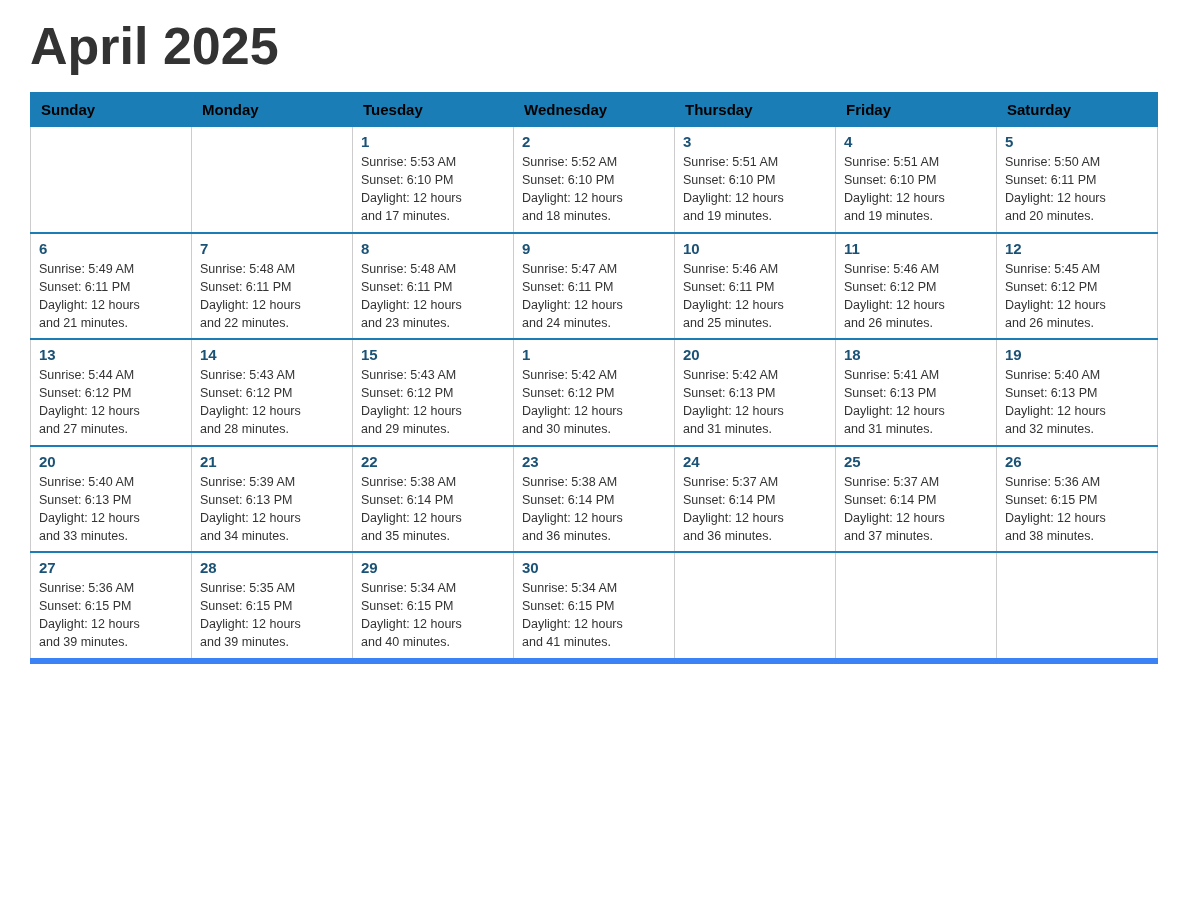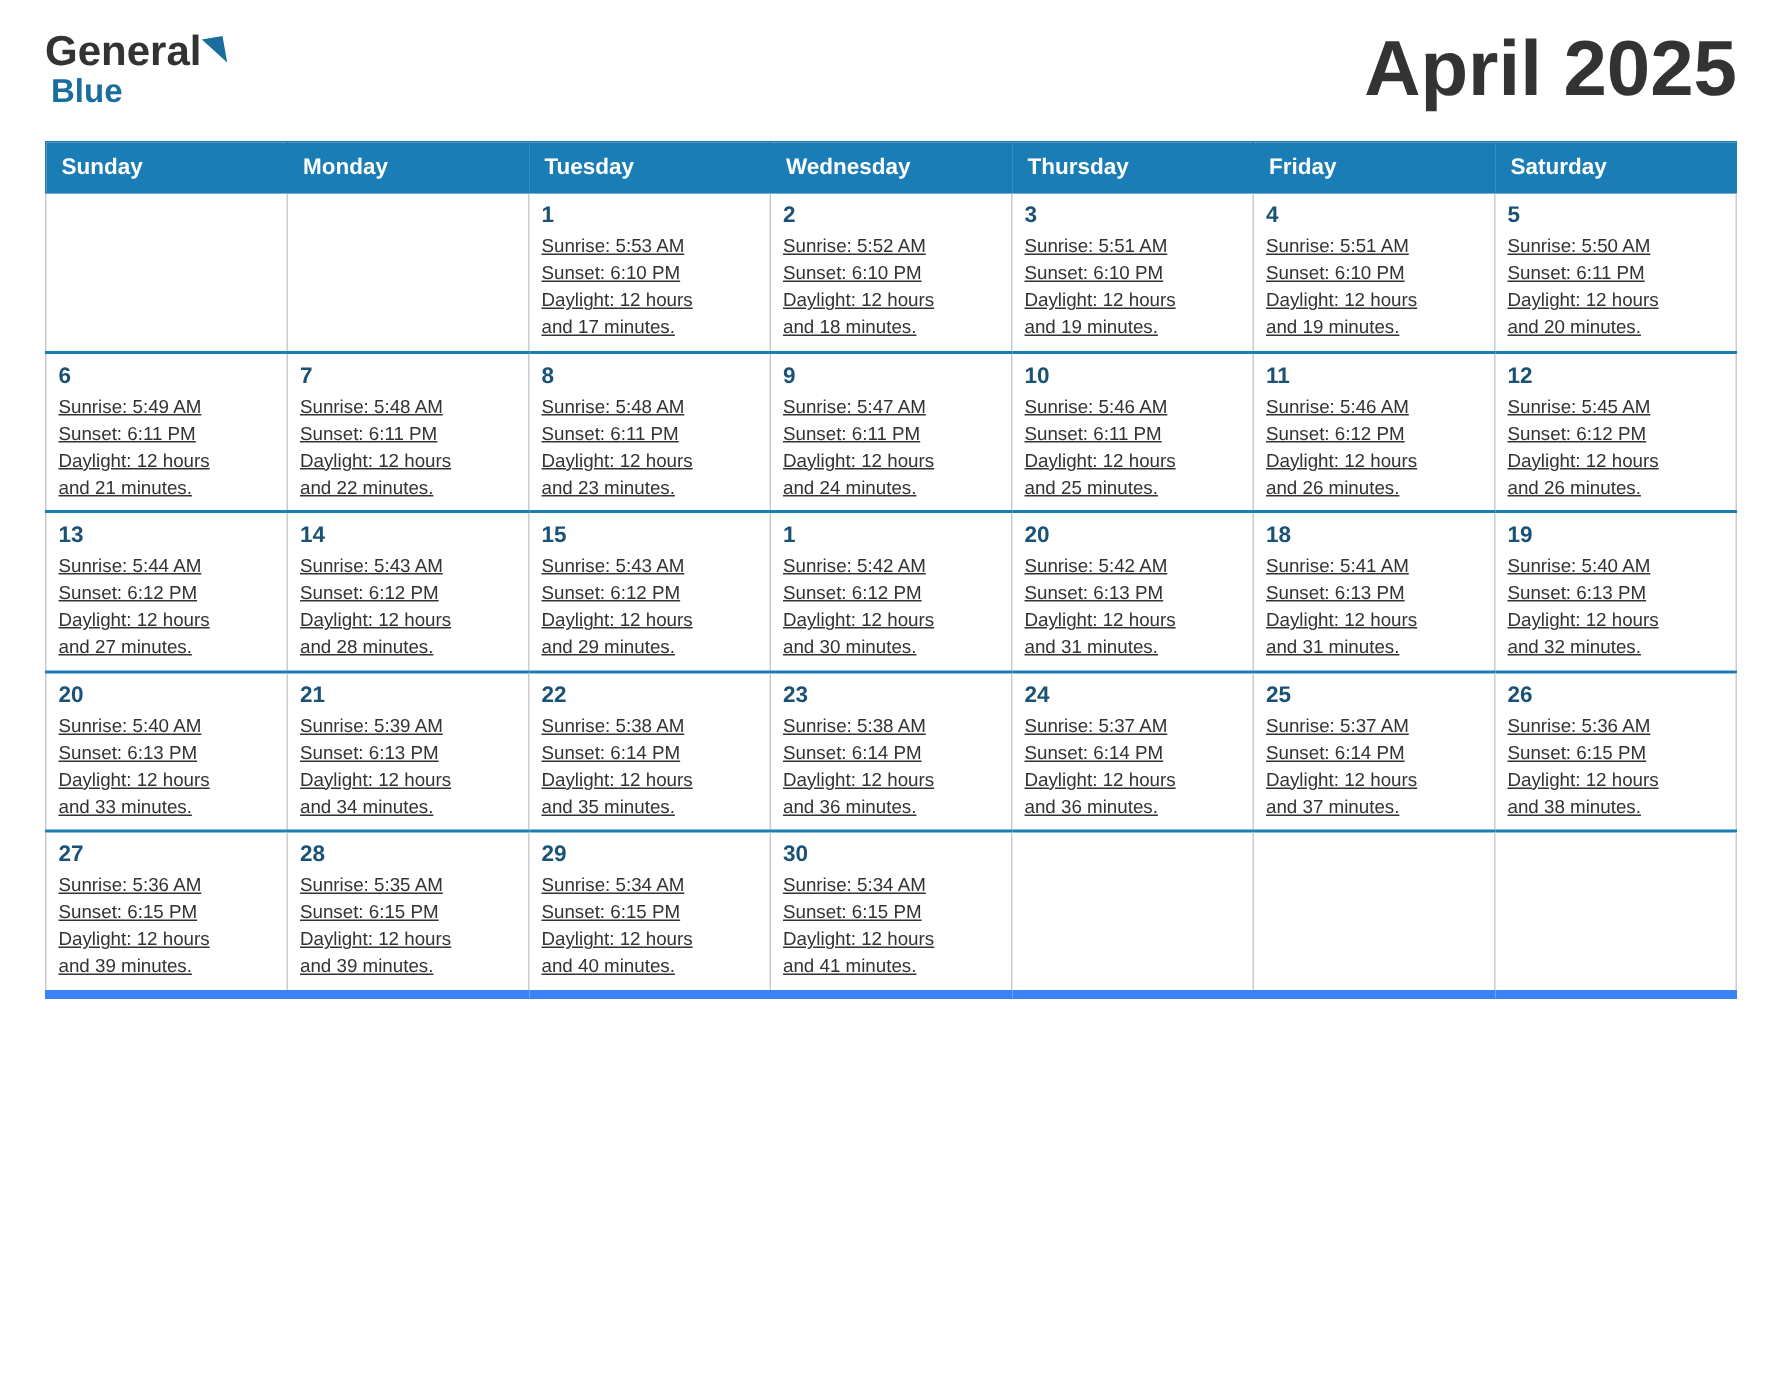--- a/index.html
+++ b/index.html
@@ -62,21 +62,21 @@
       color: #555;
       margin-top: 6px;
     }
     .calendar-table {
       width: 100%;
       border-collapse: collapse;
       table-layout: fixed;
     }
     .calendar-table thead tr th {
       background-color: #1a7db5;
-      color: #ffffff;
+      color: #000000;
       font-size: 15px;
       font-weight: bold;
       padding: 8px 10px;
       text-align: left;
       border: 1px solid #1a7db5;
     }
     .calendar-table tbody tr td {
       vertical-align: top;
       border: 1px solid #ccc;
       padding: 6px 8px;
@@ -96,46 +96,38 @@
       font-size: 15px;
       font-weight: bold;
       color: #1a5276;
       display: block;
       margin-bottom: 3px;
     }
     .day-info {
       font-size: 12.5px;
       color: #333;
       line-height: 1.45;
-      text-decoration: underline;
     }
     .empty-cell {
       background: #fff;
     }
     tbody tr td {
       border-top: 2px solid #1a7db5;
     }
     tbody tr td + td {
       border-left: 1px solid #ddd;
     }
     tbody tr:not(:first-child) td {
       border-top: 2px solid #1a7db5;
     }
   </style>
 </head>
 <body>
 
 <div class="header">
-  <div class="logo">
-    <div class="logo-text">
-      <span class="logo-general">General</span>
-      <span class="logo-arrow"></span>
-    </div>
-    <span class="logo-sub">Blue</span>
-  </div>
   <div class="title-section">
     <div class="month-title">April 2025</div>
   </div>
 </div>
 
 <table class="calendar-table">
   <thead>
     <tr>
     <th>Sunday</th>
         <th>Monday</th>

